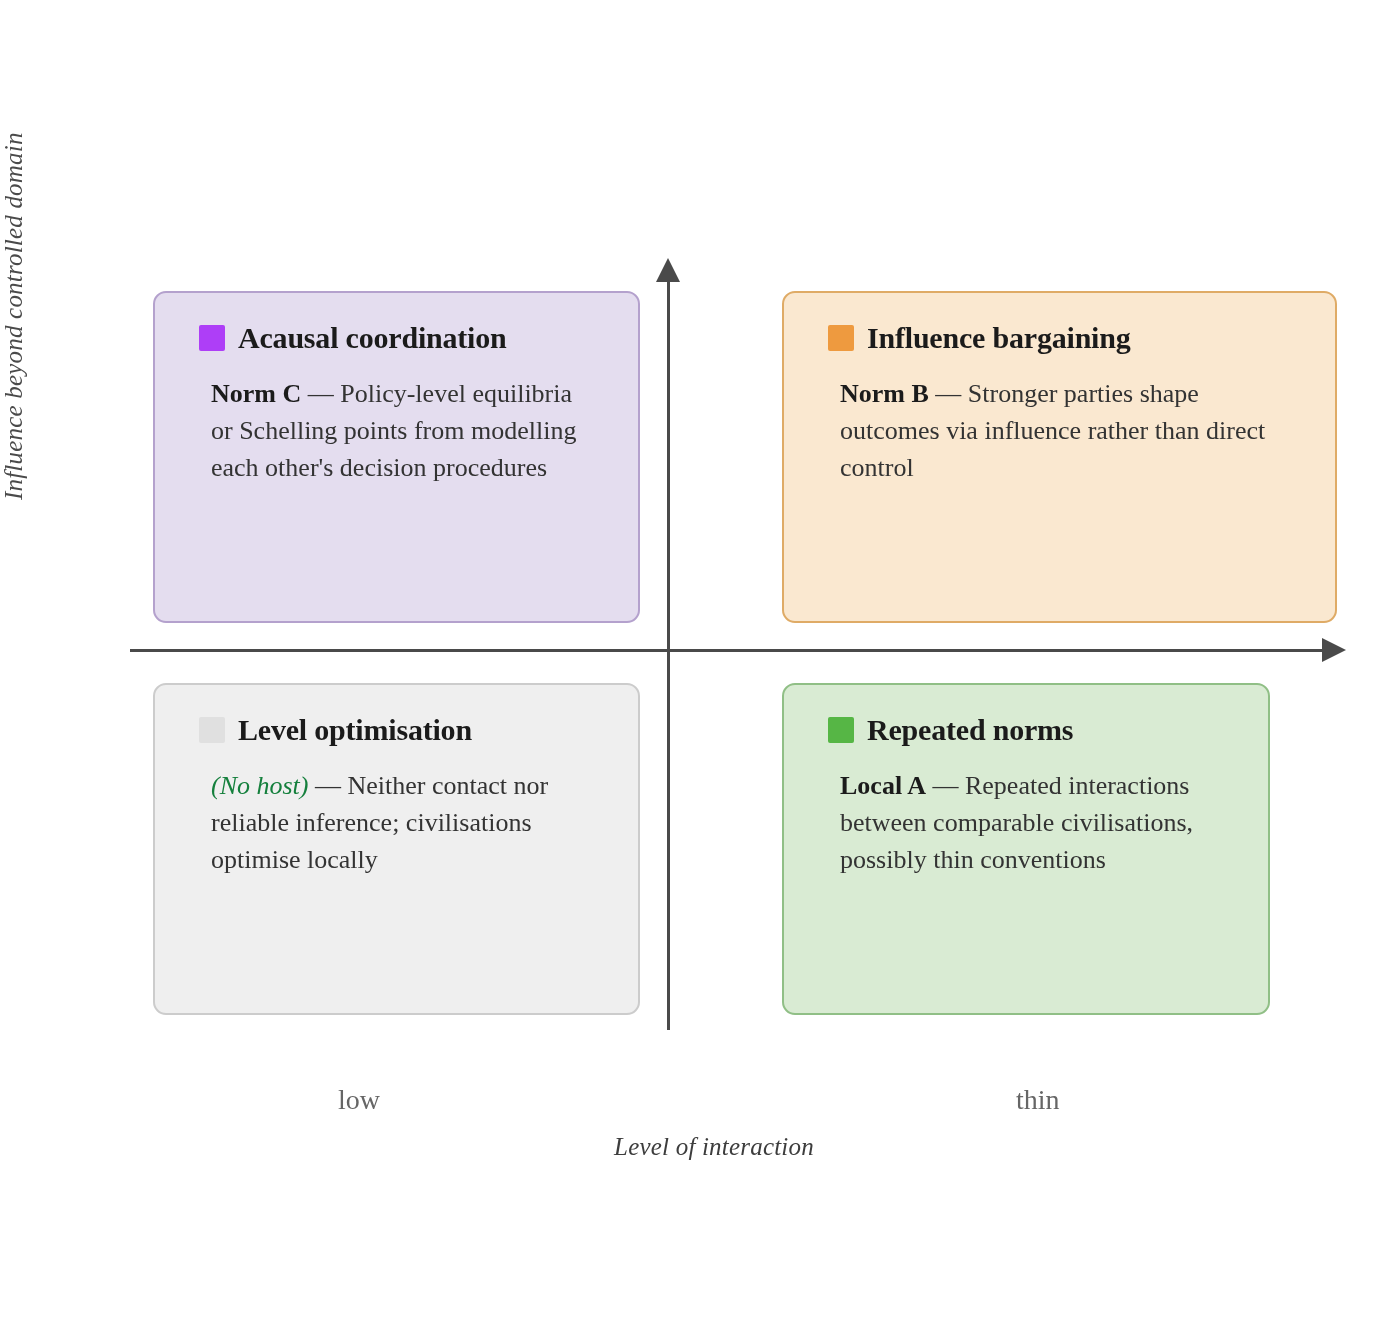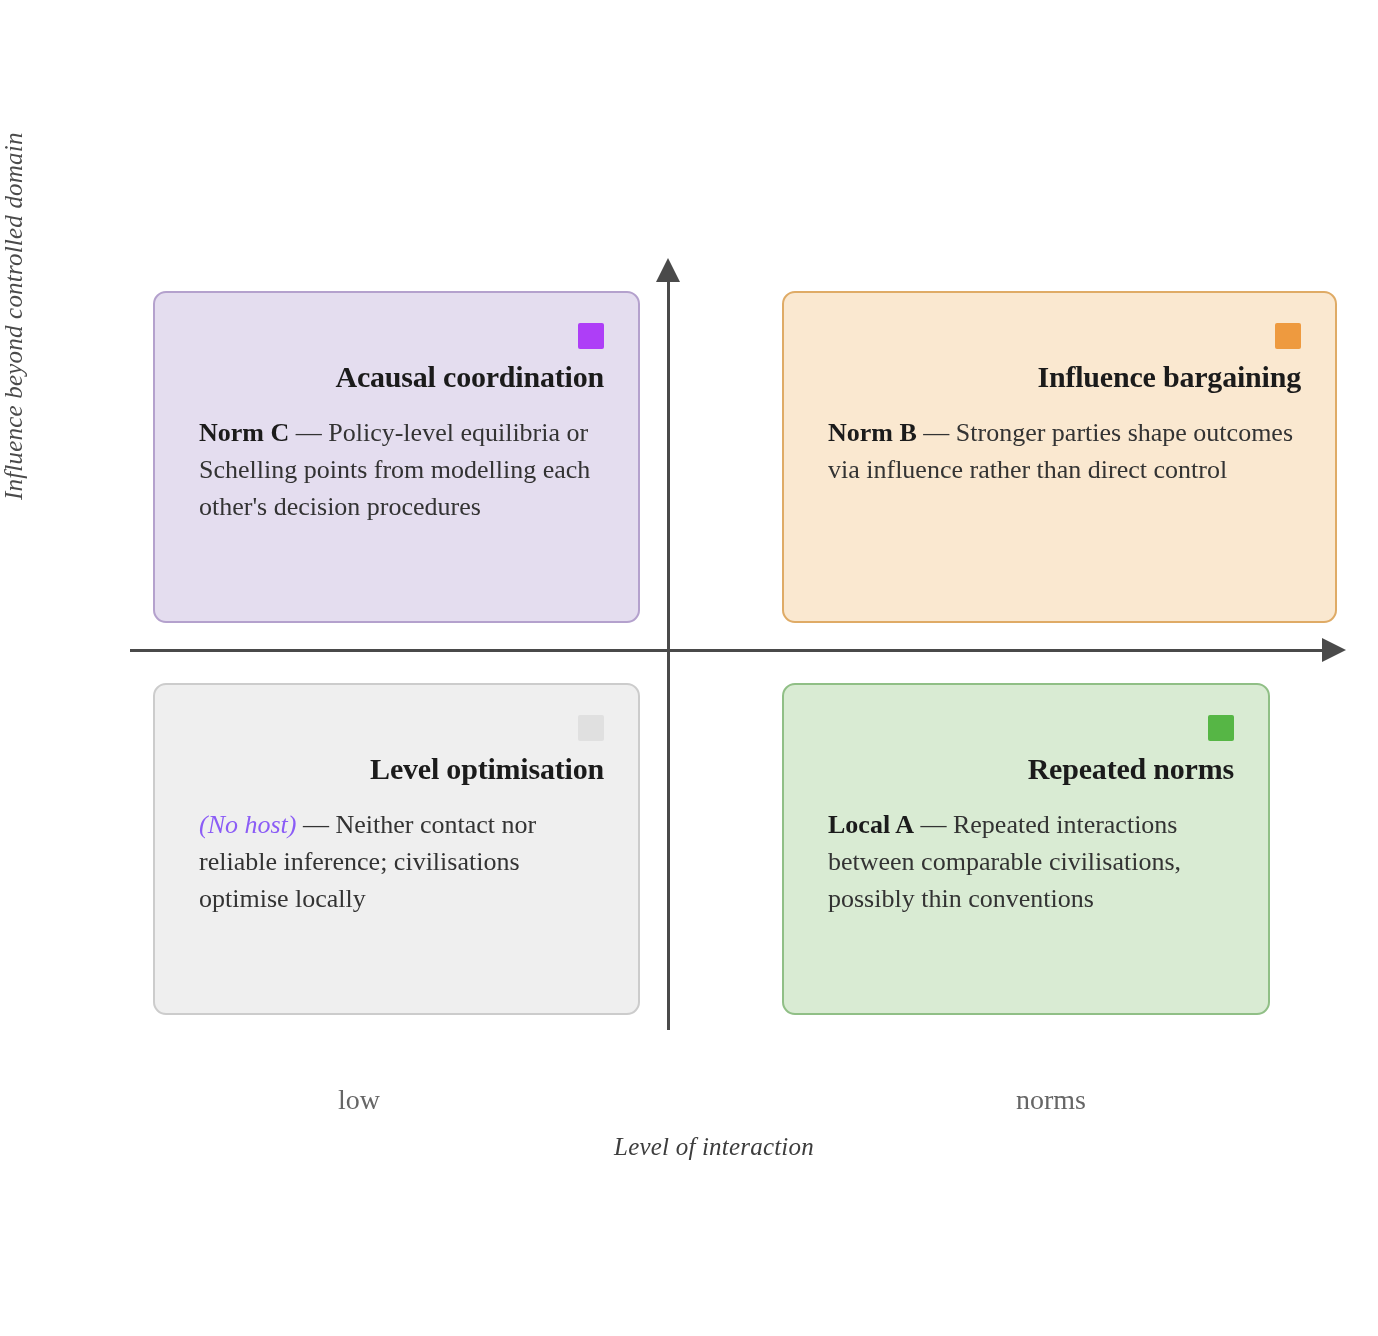--- a/index.html
+++ b/index.html
@@ -137,69 +137,68 @@
     left: 782px;
     top: 683px;
     width: 488px;
     height: 332px;
     background: #d9ebd3;
     border-color: #90bf86;
   }
 
   .quadrant-heading {
     display: flex;
-    align-items: flex-end;
+    align-items: center;
     gap: 13px;
     margin: 0 0 22px 0;
-    flex-direction: column;
   }
   .swatch {
     width: 26px;
     height: 26px;
     flex: 0 0 26px;
     border-radius: 2px;
     display: block;
   }
   .quadrant-title {
     font-size: 30px;
     font-weight: bold;
     color: #1b1b1b;
     letter-spacing: -0.2px;
     line-height: 1;
   }
   .quadrant-body {
     font-size: 26px;
     line-height: 1.43;
     color: #333333;
-    margin: 0;
+    margin: 12px;
   }
   .quadrant-body .lead {
     font-weight: bold;
     color: #1b1b1b;
   }
   .quadrant-body .lead-italic {
     font-style: italic;
     font-weight: normal;
-    color: #8b5cf6;
+    color: #15803d;
   }
 </style>
 </head>
 <body>
 
 <div id="diagram">
 
   <div class="axis-line" id="y-axis-line"></div>
   <div class="axis-line" id="x-axis-line"></div>
   <div class="arrowhead" id="y-axis-arrow"></div>
   <div class="arrowhead" id="x-axis-arrow"></div>
 
   <div id="y-axis-label">Influence beyond controlled domain</div>
   <div id="x-axis-label">Level of interaction</div>
   <div class="axis-tick-label" id="x-tick-low">low</div>
-  <div class="axis-tick-label" id="x-tick-high">norms</div>
+  <div class="axis-tick-label" id="x-tick-high">thin</div>
 
   <div class="quadrant" id="quadrant-acausal-coordination">
     <div class="quadrant-heading">
       <span class="swatch" style="background:#ae3ef7"></span>
       <span class="quadrant-title">Acausal coordination</span>
     </div>
     <p class="quadrant-body"><span class="lead">Norm C</span><span> — </span><span>Policy-level equilibria or Schelling points from modelling each other's decision procedures</span></p>
   </div>
 
   <div class="quadrant" id="quadrant-influence-bargaining">

